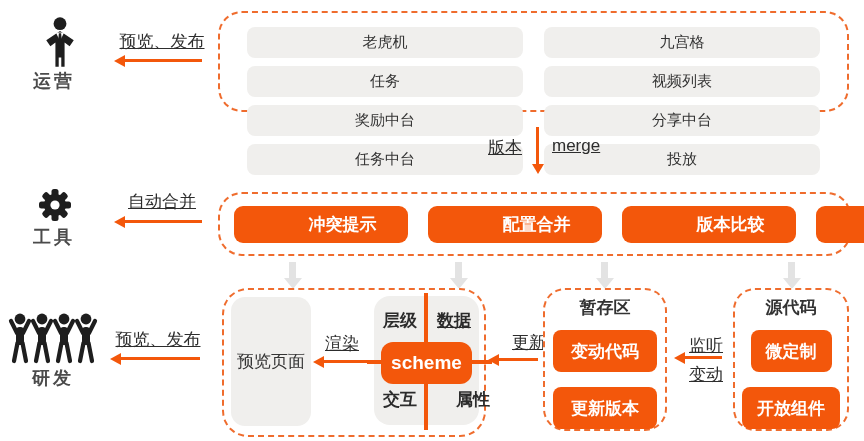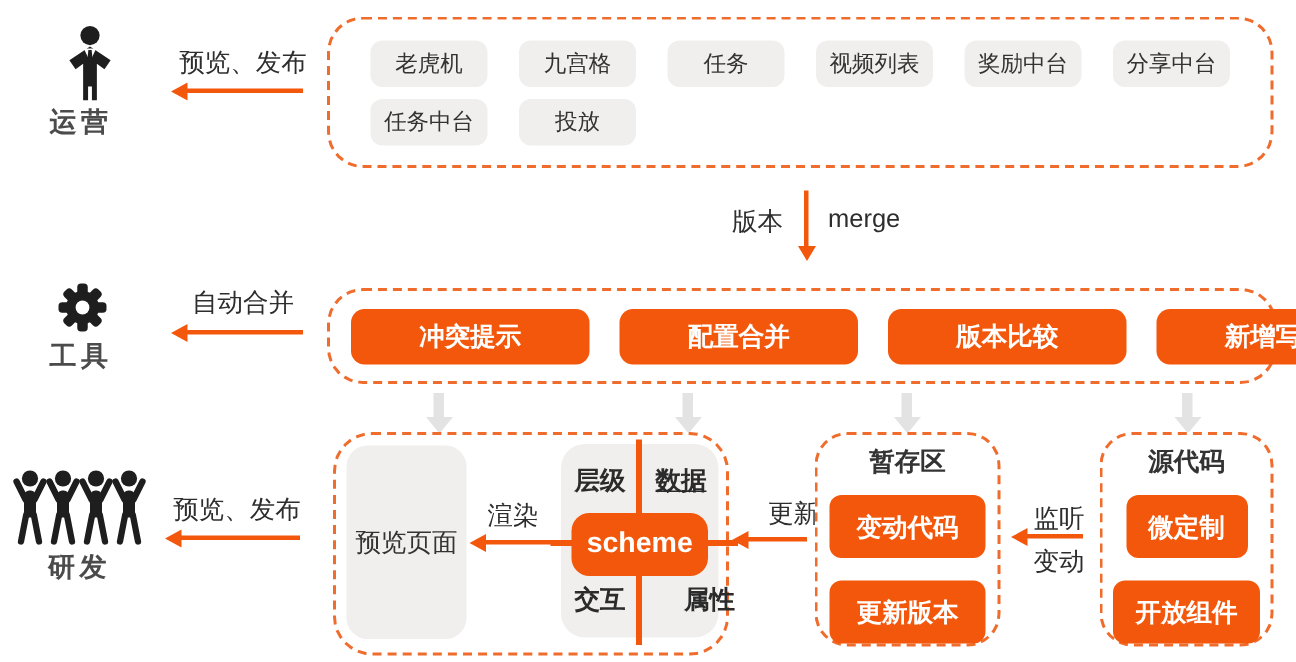--- a/index.html
+++ b/index.html
@@ -2,21 +2,21 @@
 <html><head>
 <meta charset="utf-8">
 <style>
   html,body{margin:0;padding:0;background:#ffffff;}
   .canvas{
     position:relative;width:864px;height:441px;background:#ffffff;overflow:hidden;
     font-family:"Liberation Sans","DejaVu Sans",sans-serif;color:#333;
   }
   
   .abs{position:absolute;}
-  .flow-text{position:absolute;font-size:17px;color:#2d2d2d;text-align:center;white-space:nowrap;}
+  .flow-text{position:absolute;font-size:17px;color:#2d2d2d;text-align:center;white-space:nowrap;text-decoration:underline;}
   .actor-label{position:absolute;font-size:18px;font-weight:700;color:#4b4b4b;letter-spacing:3px;text-align:center;}
   .dashed-box{position:absolute;border:2px dashed #ef6c2d;border-radius:24px;box-sizing:border-box;background:#fff;}
   
   .arrow-left{position:absolute;height:3px;background:#f3570b;}
   .arrow-left::before{content:"";position:absolute;left:-10px;top:50%;transform:translateY(-50%);
     border-top:6px solid transparent;border-bottom:6px solid transparent;border-right:11px solid #f3570b;}
   
   .arrow-down-o{position:absolute;width:3px;background:#f3570b;}
   .arrow-down-o::after{content:"";position:absolute;bottom:-9px;left:50%;transform:translateX(-50%);
     border-left:6px solid transparent;border-right:6px solid transparent;border-top:10px solid #f3570b;}
@@ -24,24 +24,24 @@
   .arrow-down-g{position:absolute;width:7px;height:16px;background:#e3e3e3;}
   .arrow-down-g::after{content:"";position:absolute;bottom:-11px;left:50%;transform:translateX(-50%);
     border-left:9px solid transparent;border-right:9px solid transparent;border-top:11px solid #e3e3e3;}
   
   .module-btn{background:#f0efed;border-radius:8px;height:31px;display:flex;align-items:center;justify-content:center;
     font-size:15px;color:#333;}
   .orange-btn{background:#f3570b;border-radius:9px;color:#fff;font-weight:700;font-size:17px;
     display:flex;align-items:center;justify-content:center;}
   
   .box-modules{left:218px;top:11px;width:631px;height:101px;
-    display:grid;grid-template-columns:repeat(6,1fr);column-gap:21px;row-gap:8px;padding:14px 27px;}
+    display:grid;grid-template-columns:repeat(2,1fr);column-gap:21px;row-gap:8px;padding:14px 27px;}
   
   .box-tools{left:218px;top:192px;width:633px;height:64px;display:flex;align-items:center;gap:20px;padding:0 14px;}
-  .box-tools .orange-btn{width:159px;height:37px;flex:none;}
+  .box-tools .orange-btn{width:131px;height:37px;flex:none;padding-left:43px;}
   
   .box-preview{left:222px;top:288px;width:264px;height:149px;border-radius:26px;}
   .preview-page{position:absolute;left:231px;top:297px;width:80px;height:129px;background:#f0efed;border-radius:14px;
     display:flex;align-items:center;justify-content:center;font-size:17px;color:#333;}
   .quad-box{position:absolute;left:374px;top:296px;width:105px;height:129px;background:#f0efed;border-radius:16px;}
   .quad-vline{position:absolute;left:424px;top:293px;width:4px;height:137px;background:#f3570b;}
   .quad-hline{position:absolute;left:367px;top:360px;width:125px;height:4px;background:#f3570b;}
   .quad-label{position:absolute;width:50px;text-align:center;font-size:17px;font-weight:600;color:#2b2b2b;white-space:nowrap;}
   .scheme-btn{position:absolute;left:381px;top:342px;width:91px;height:42px;border-radius:12px;background:#f3570b;
     display:flex;align-items:center;justify-content:center;color:#fff;font-size:19px;font-weight:600;}

